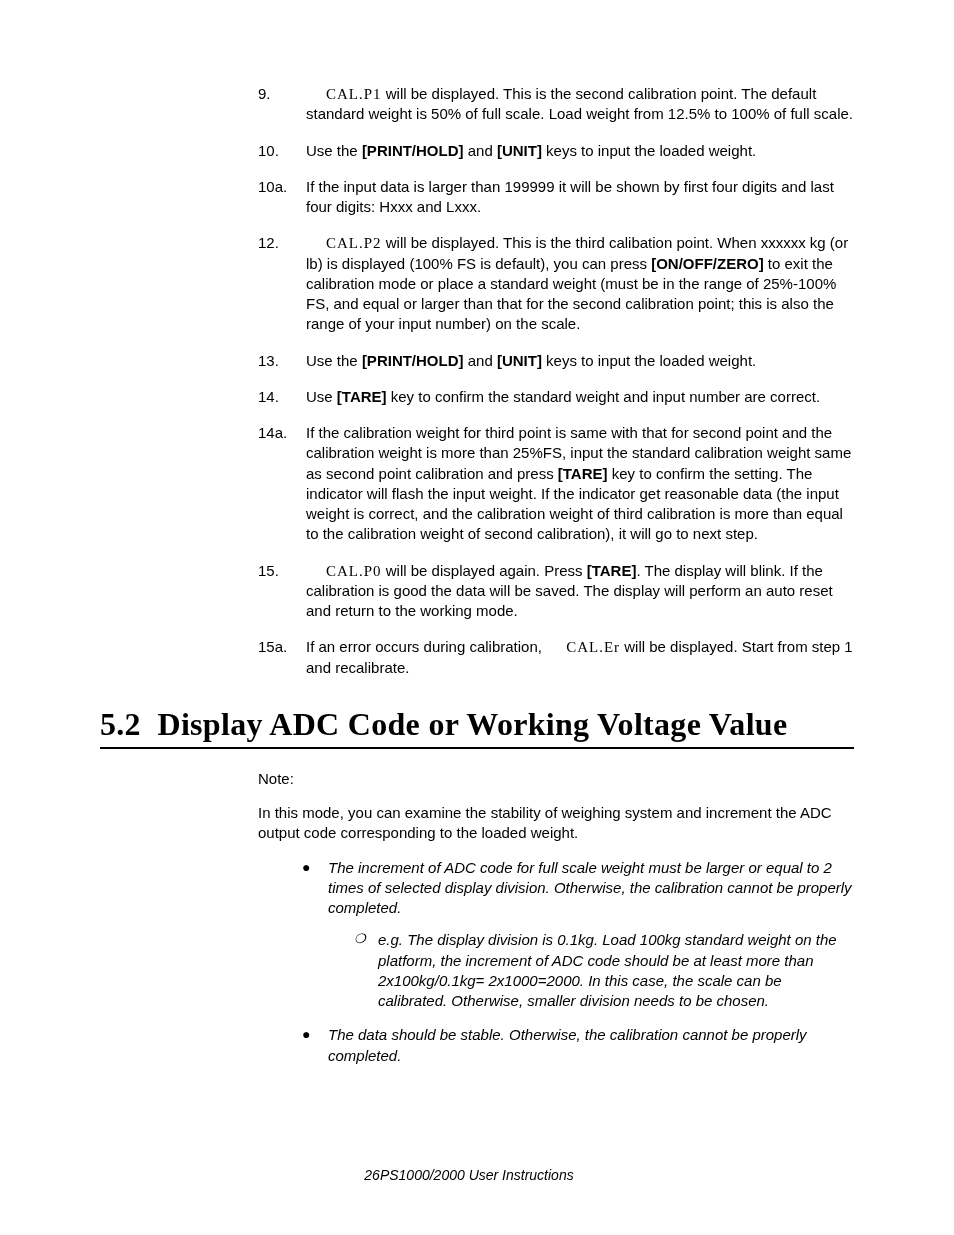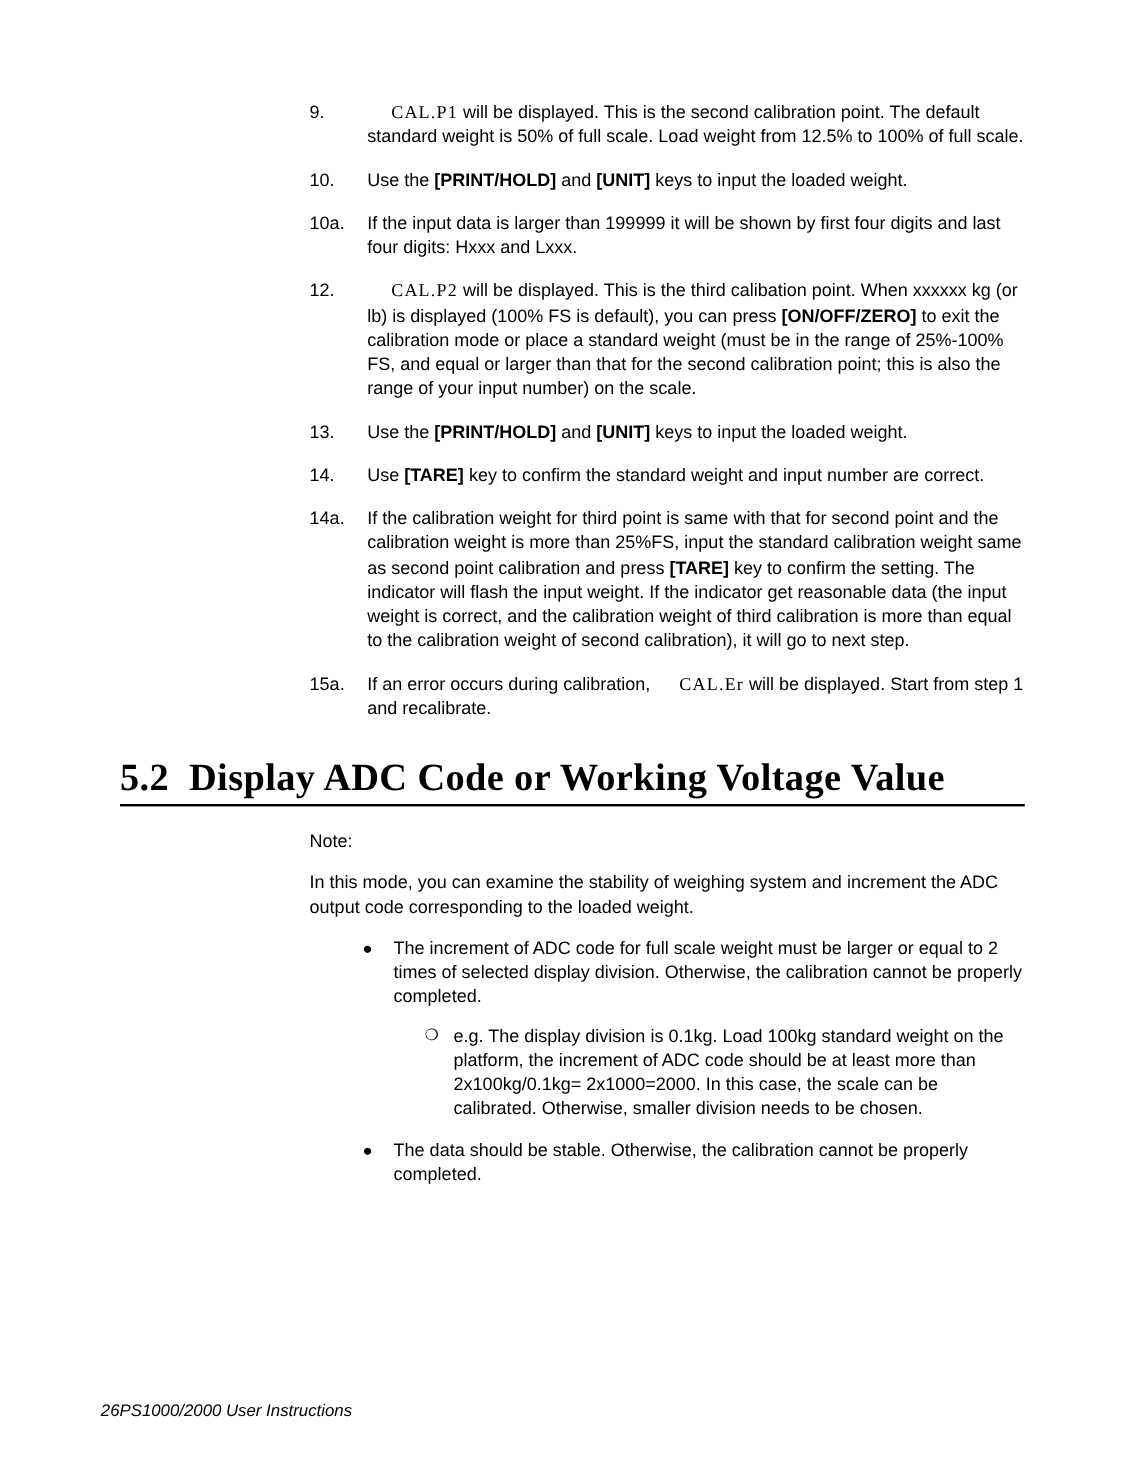--- a/index.html
+++ b/index.html
@@ -62,36 +62,36 @@
   }
   .bitem {
     display: flex;
     margin-bottom: 12px;
   }
   .bdot {
     flex: 0 0 26px;
     font-size: 14px;
     line-height: 1.3;
   }
-  .btxt { flex: 1; }
+  .btxt { flex: 1; font-style: italic; }
   .sub {
     margin-left: 26px;
     display: flex;
     margin-top: 12px;
     margin-bottom: 2px;
   }
   .sdot { flex: 0 0 24px; font-size: 13px; }
   .stxt { flex: 1; }
   .footer {
     position: absolute;
     bottom: 52px;
     left: 84px;
     right: 100px;
     display: flex;
-    justify-content: flex-start;
+    justify-content: center;
     font-style: italic;
     font-size: 14px;
   }
 </style>
 </head>
 <body>
 
 <div class="page">
   <div class="list" id="steps">
       <div class="item">
@@ -116,20 +116,24 @@
       </div>
       <div class="item">
         <div class="num">14.</div>
         <div class="txt">Use <b>[TARE]</b> key to confirm the standard weight and input number are correct.</div>
       </div>
       <div class="item">
         <div class="num">14a.</div>
         <div class="txt"> If the calibration weight for third point is same with that for second point and the calibration weight is more than 25%FS, input the standard calibration weight same as second point calibration and press <b>[TARE]</b> key to confirm the setting. The indicator will flash the input weight. If the indicator get reasonable data (the input weight is correct, and the calibration weight of third calibration is more than equal to the calibration weight of second calibration), it will go to next step.</div>
       </div>
       <div class="item">
+        <div class="num">15.</div>
+        <div class="txt"><span class="lcd">CAL.P0</span> will be displayed again. Press <b>[TARE]</b>. The display will blink. If the calibration is good the data will be saved. The display will perform an auto reset and return to the working mode.</div>
+      </div>
+      <div class="item">
         <div class="num">15a.</div>
         <div class="txt">If an error occurs during calibration, <span class="lcd">CAL.Er</span> will be displayed. Start from step 1 and recalibrate.</div>
       </div>
     </div>
 
   <h2 class="section">
     <span>5.2</span>&nbsp;&nbsp;<span>Display ADC Code or Working Voltage Value</span>
   </h2>
   <hr class="rule">
 

